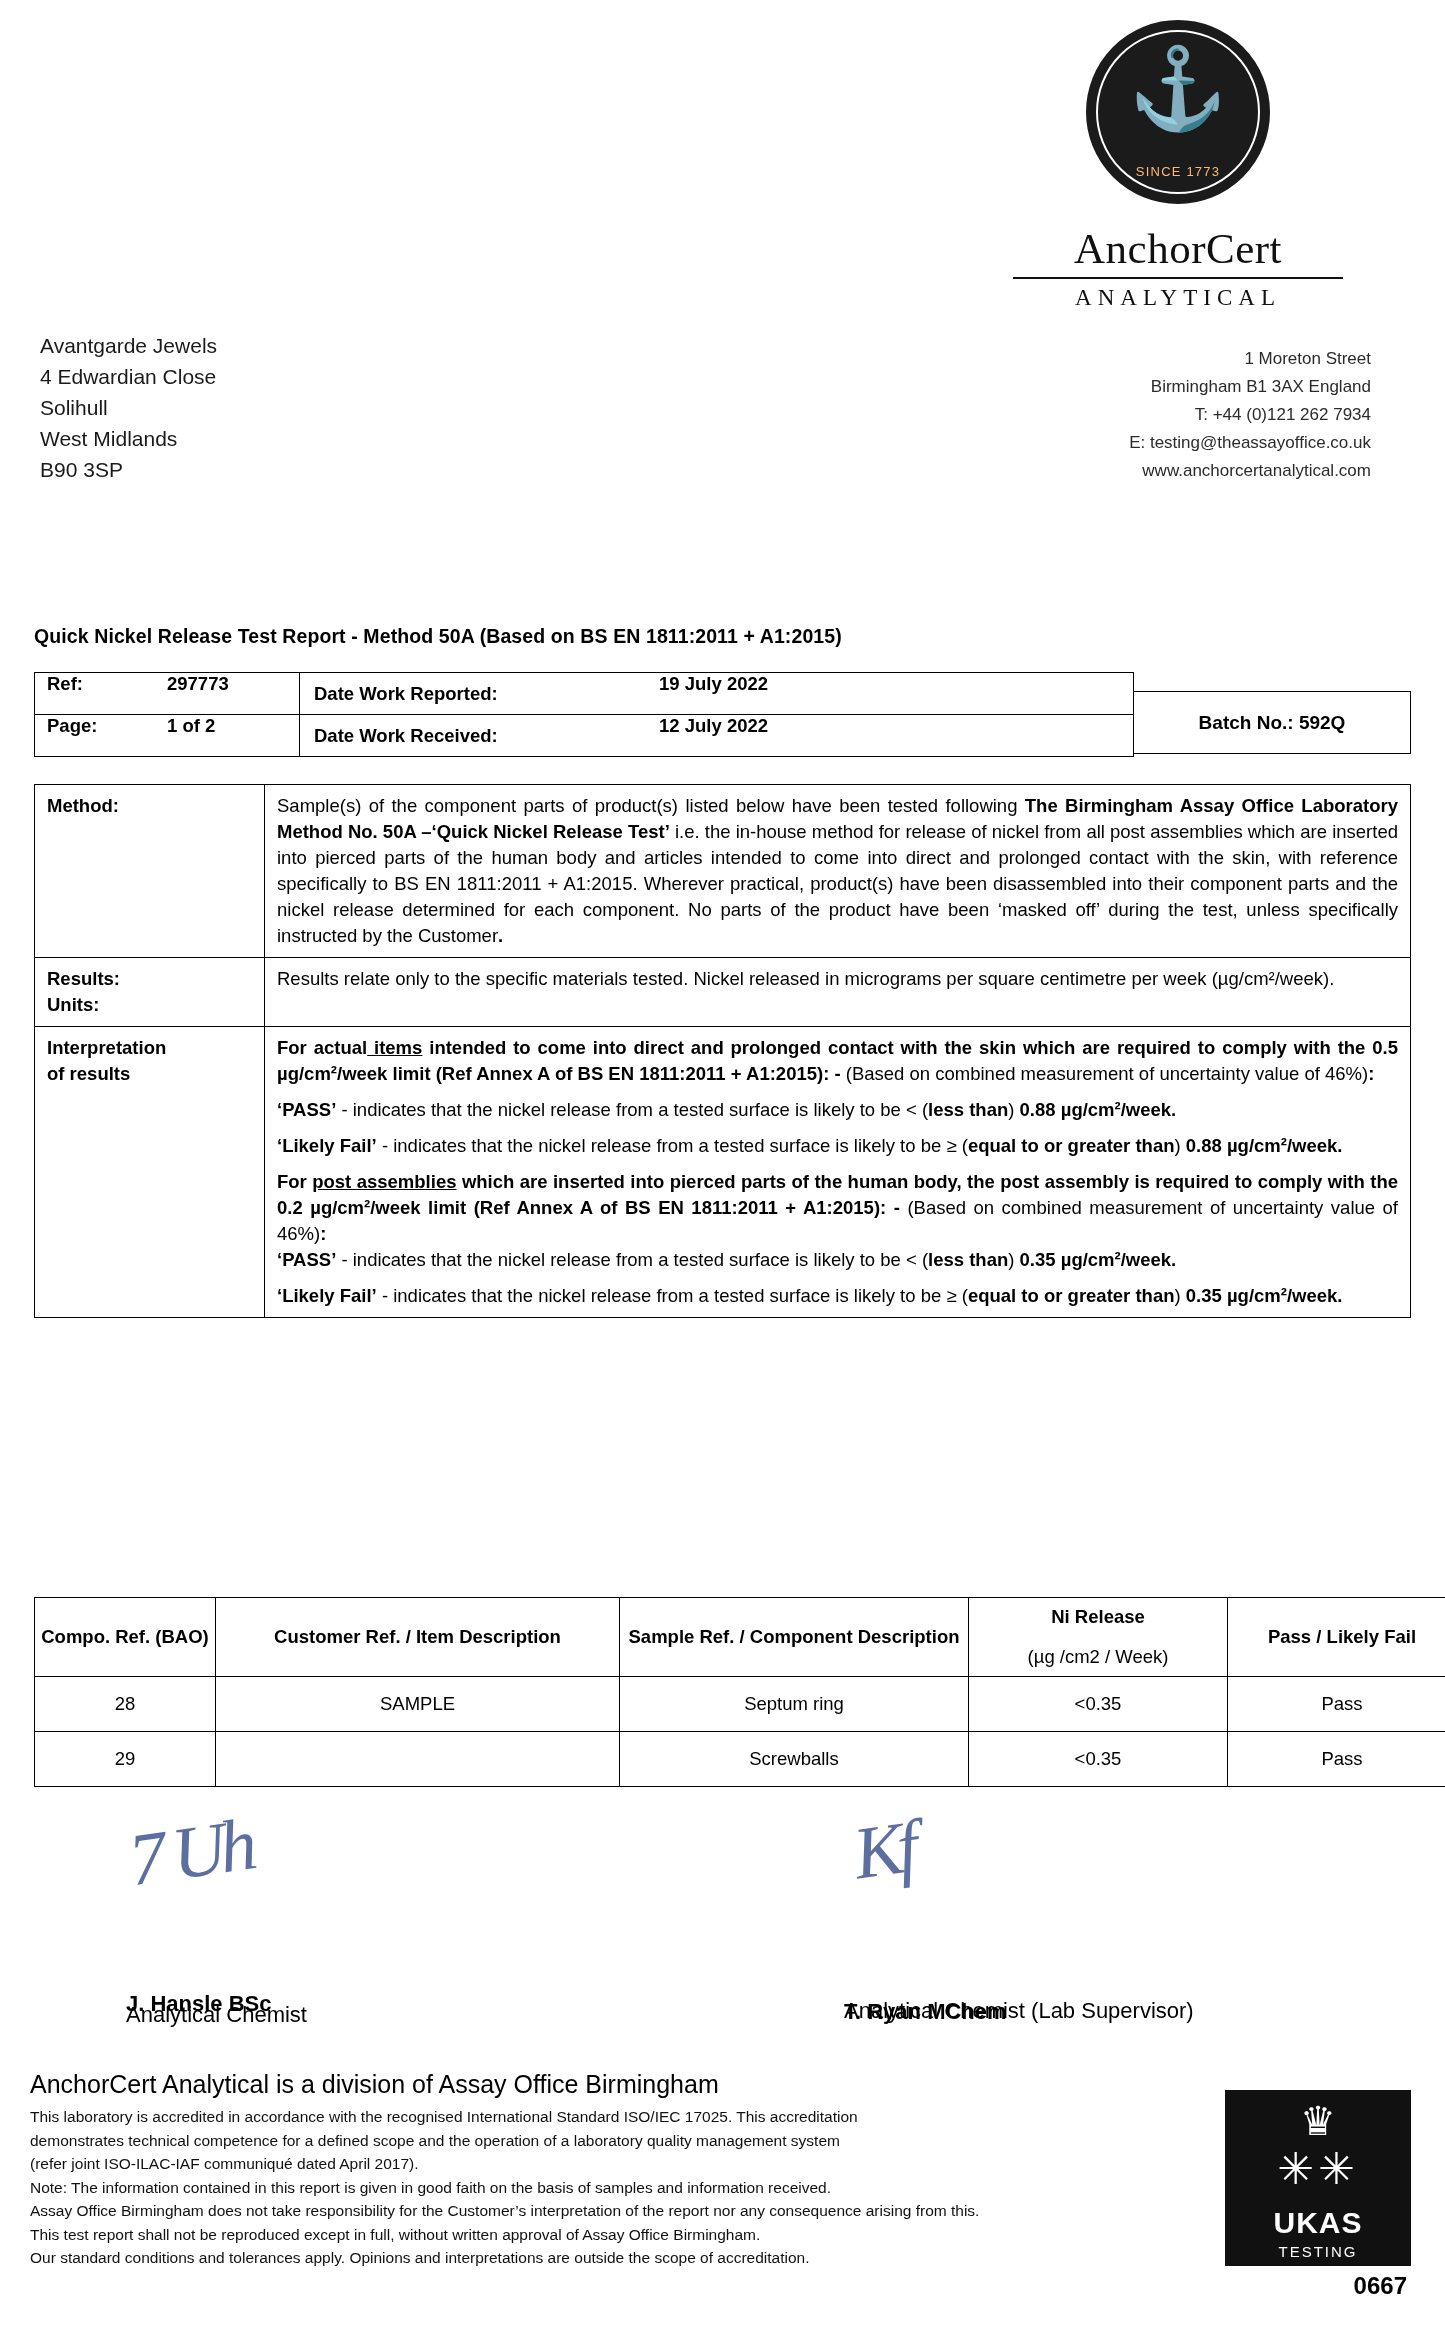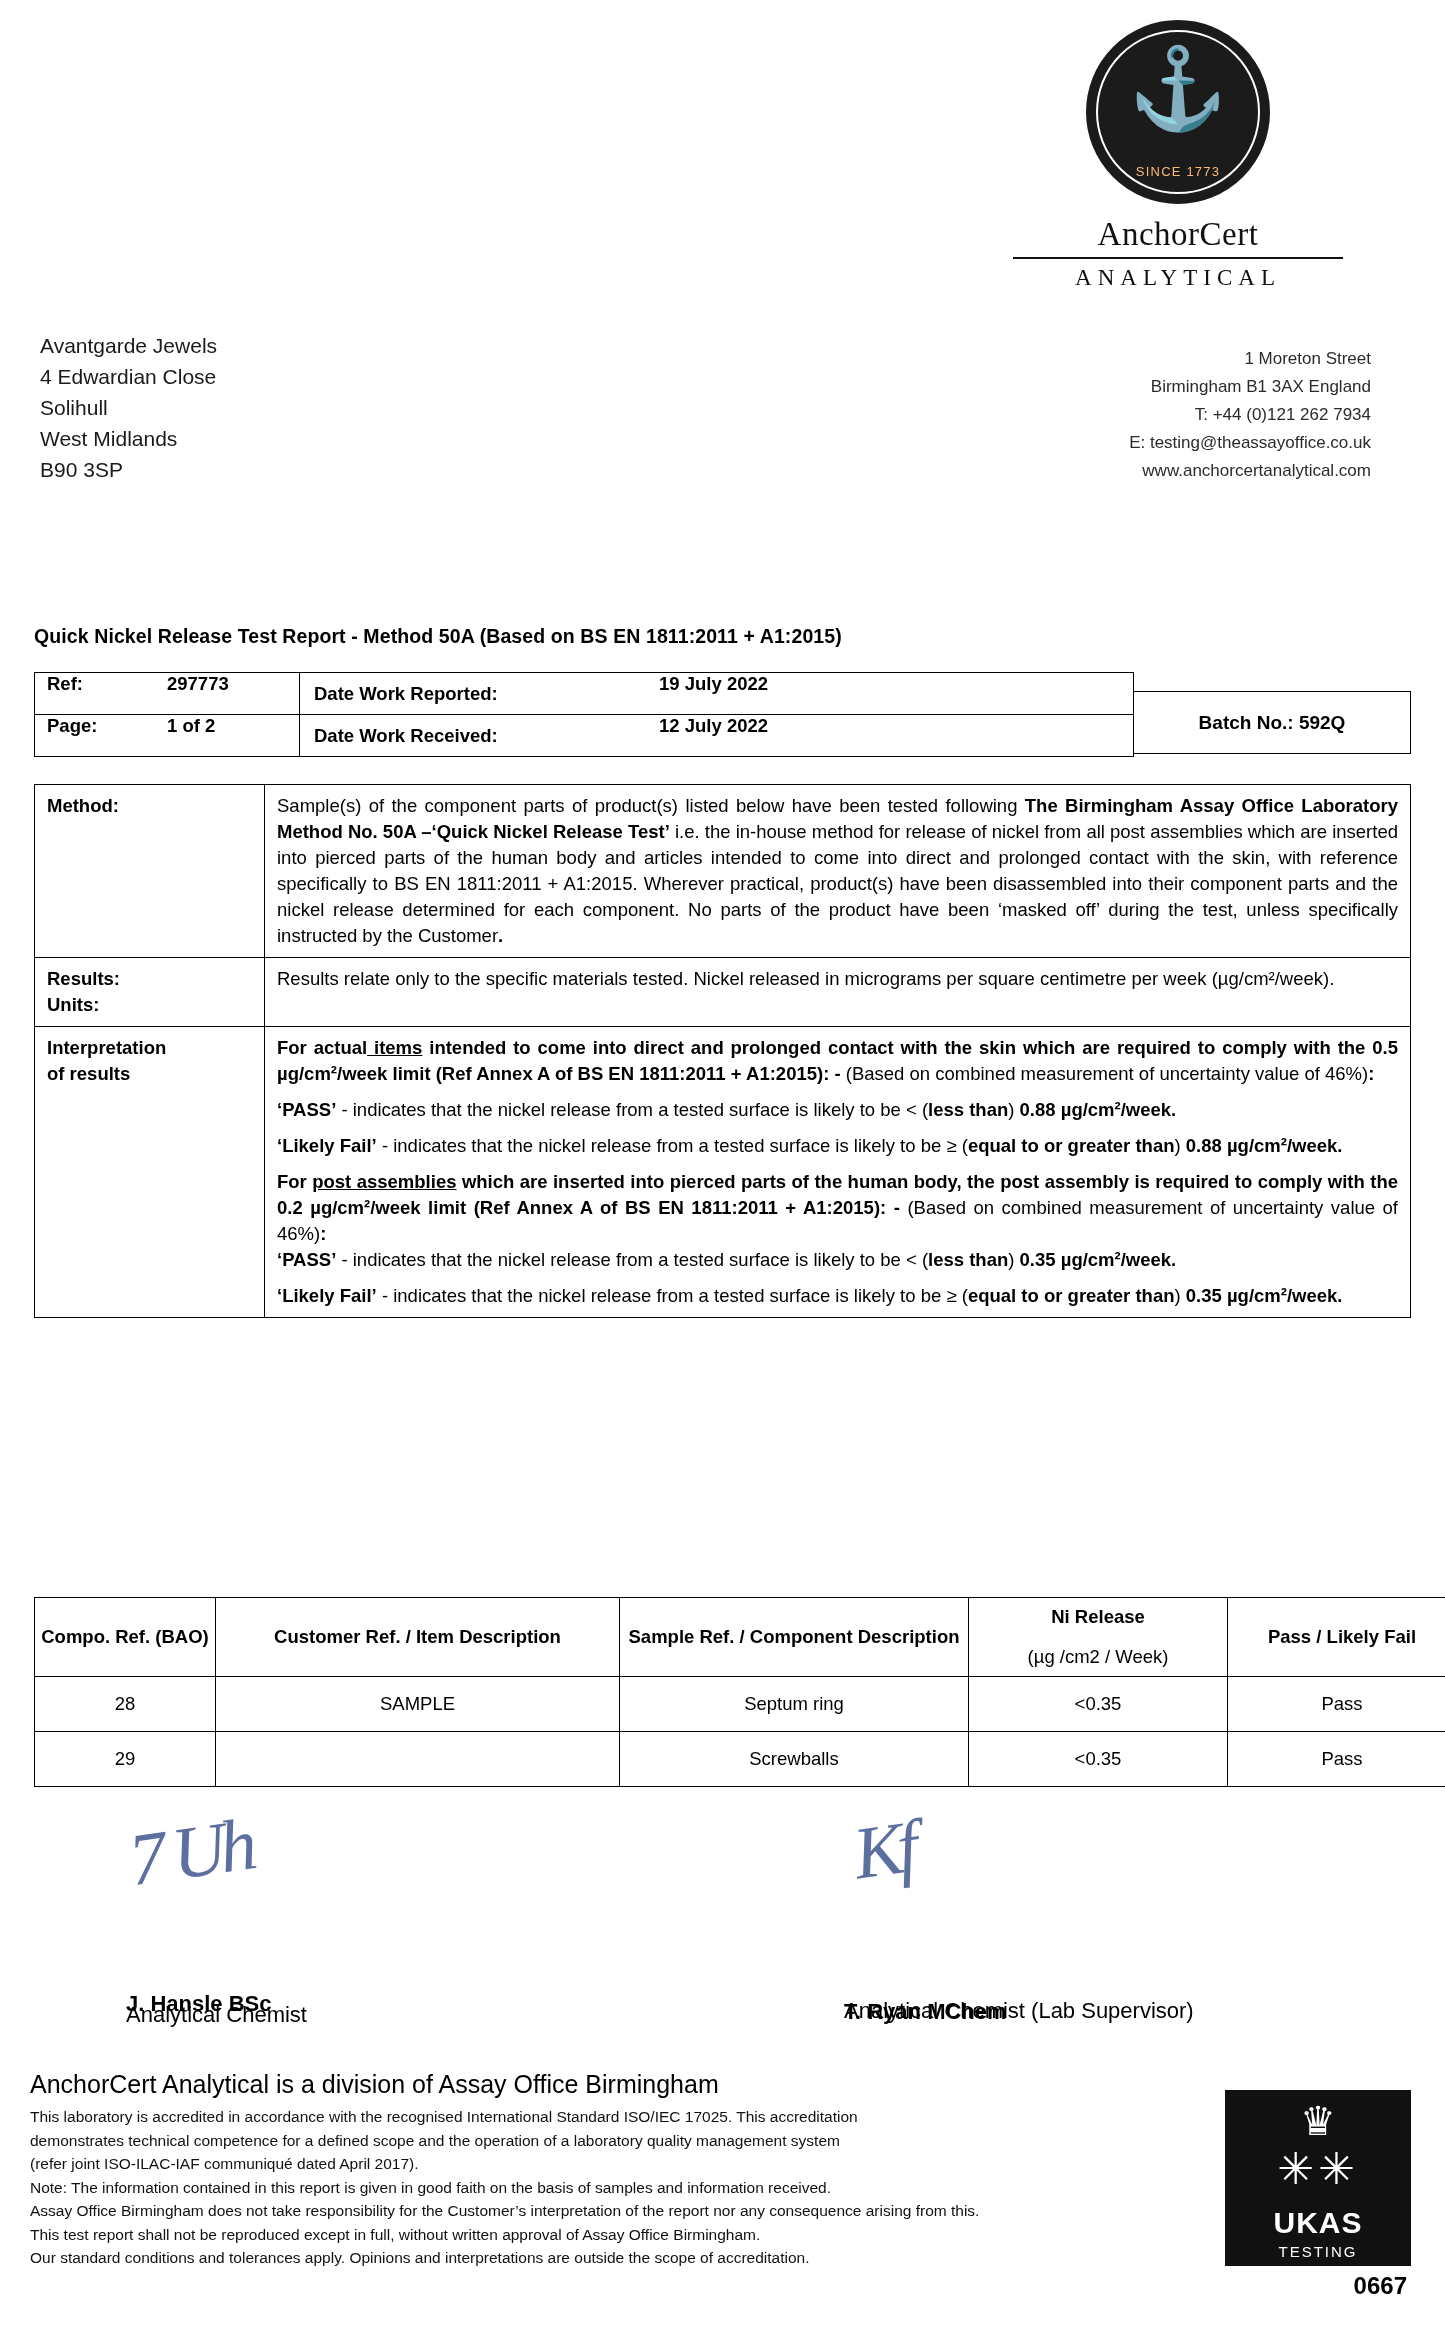--- a/index.html
+++ b/index.html
@@ -63,22 +63,22 @@
     position: absolute;
     bottom: 22px;
     left: 0;
     width: 100%;
     text-align: center;
     color: #fdba74;
     font-size: 13px;
     letter-spacing: 1.2px;
   }
   .brand-name {
-    margin-top: 12px;
-    font-size: 33px;
+    margin-top: 20px;
+    font-size: 43px;
     letter-spacing: 0.5px;
     color: #111;
     font-family: "Liberation Serif", serif;
   }
   .brand-rule {
     border-bottom: 2px solid #111;
     width: 330px;
     margin: 4px auto 0 auto;
   }
   .brand-sub {

